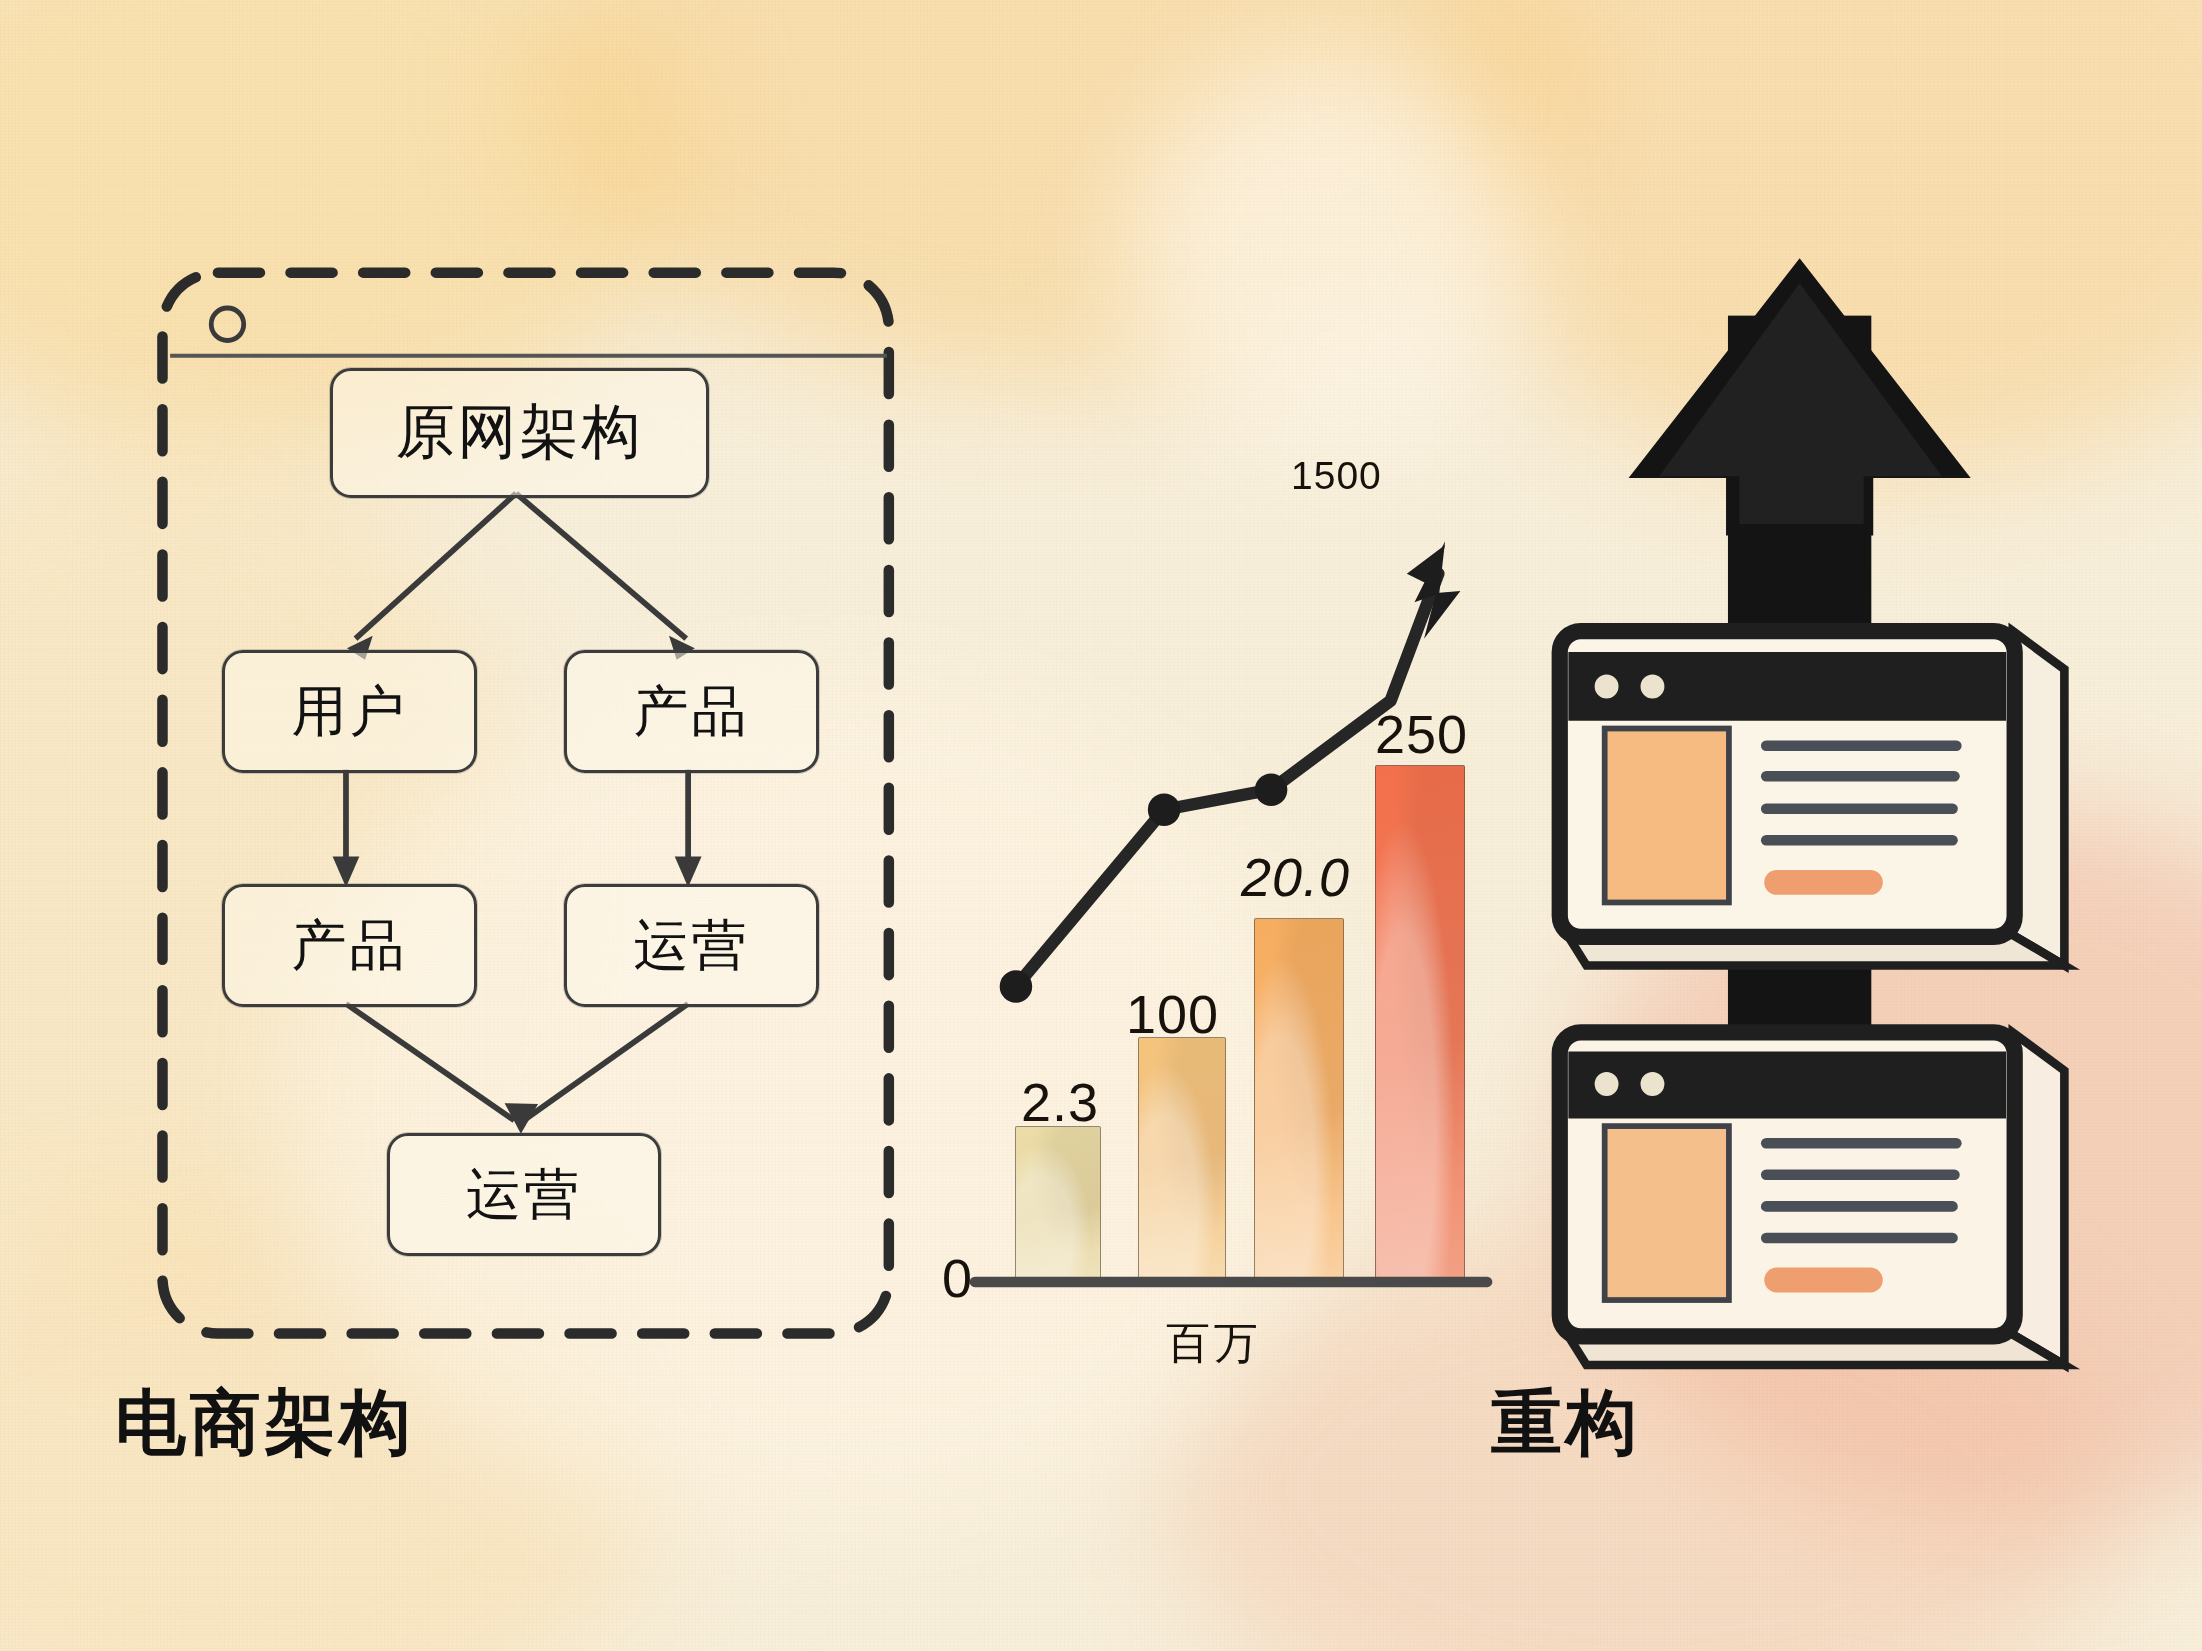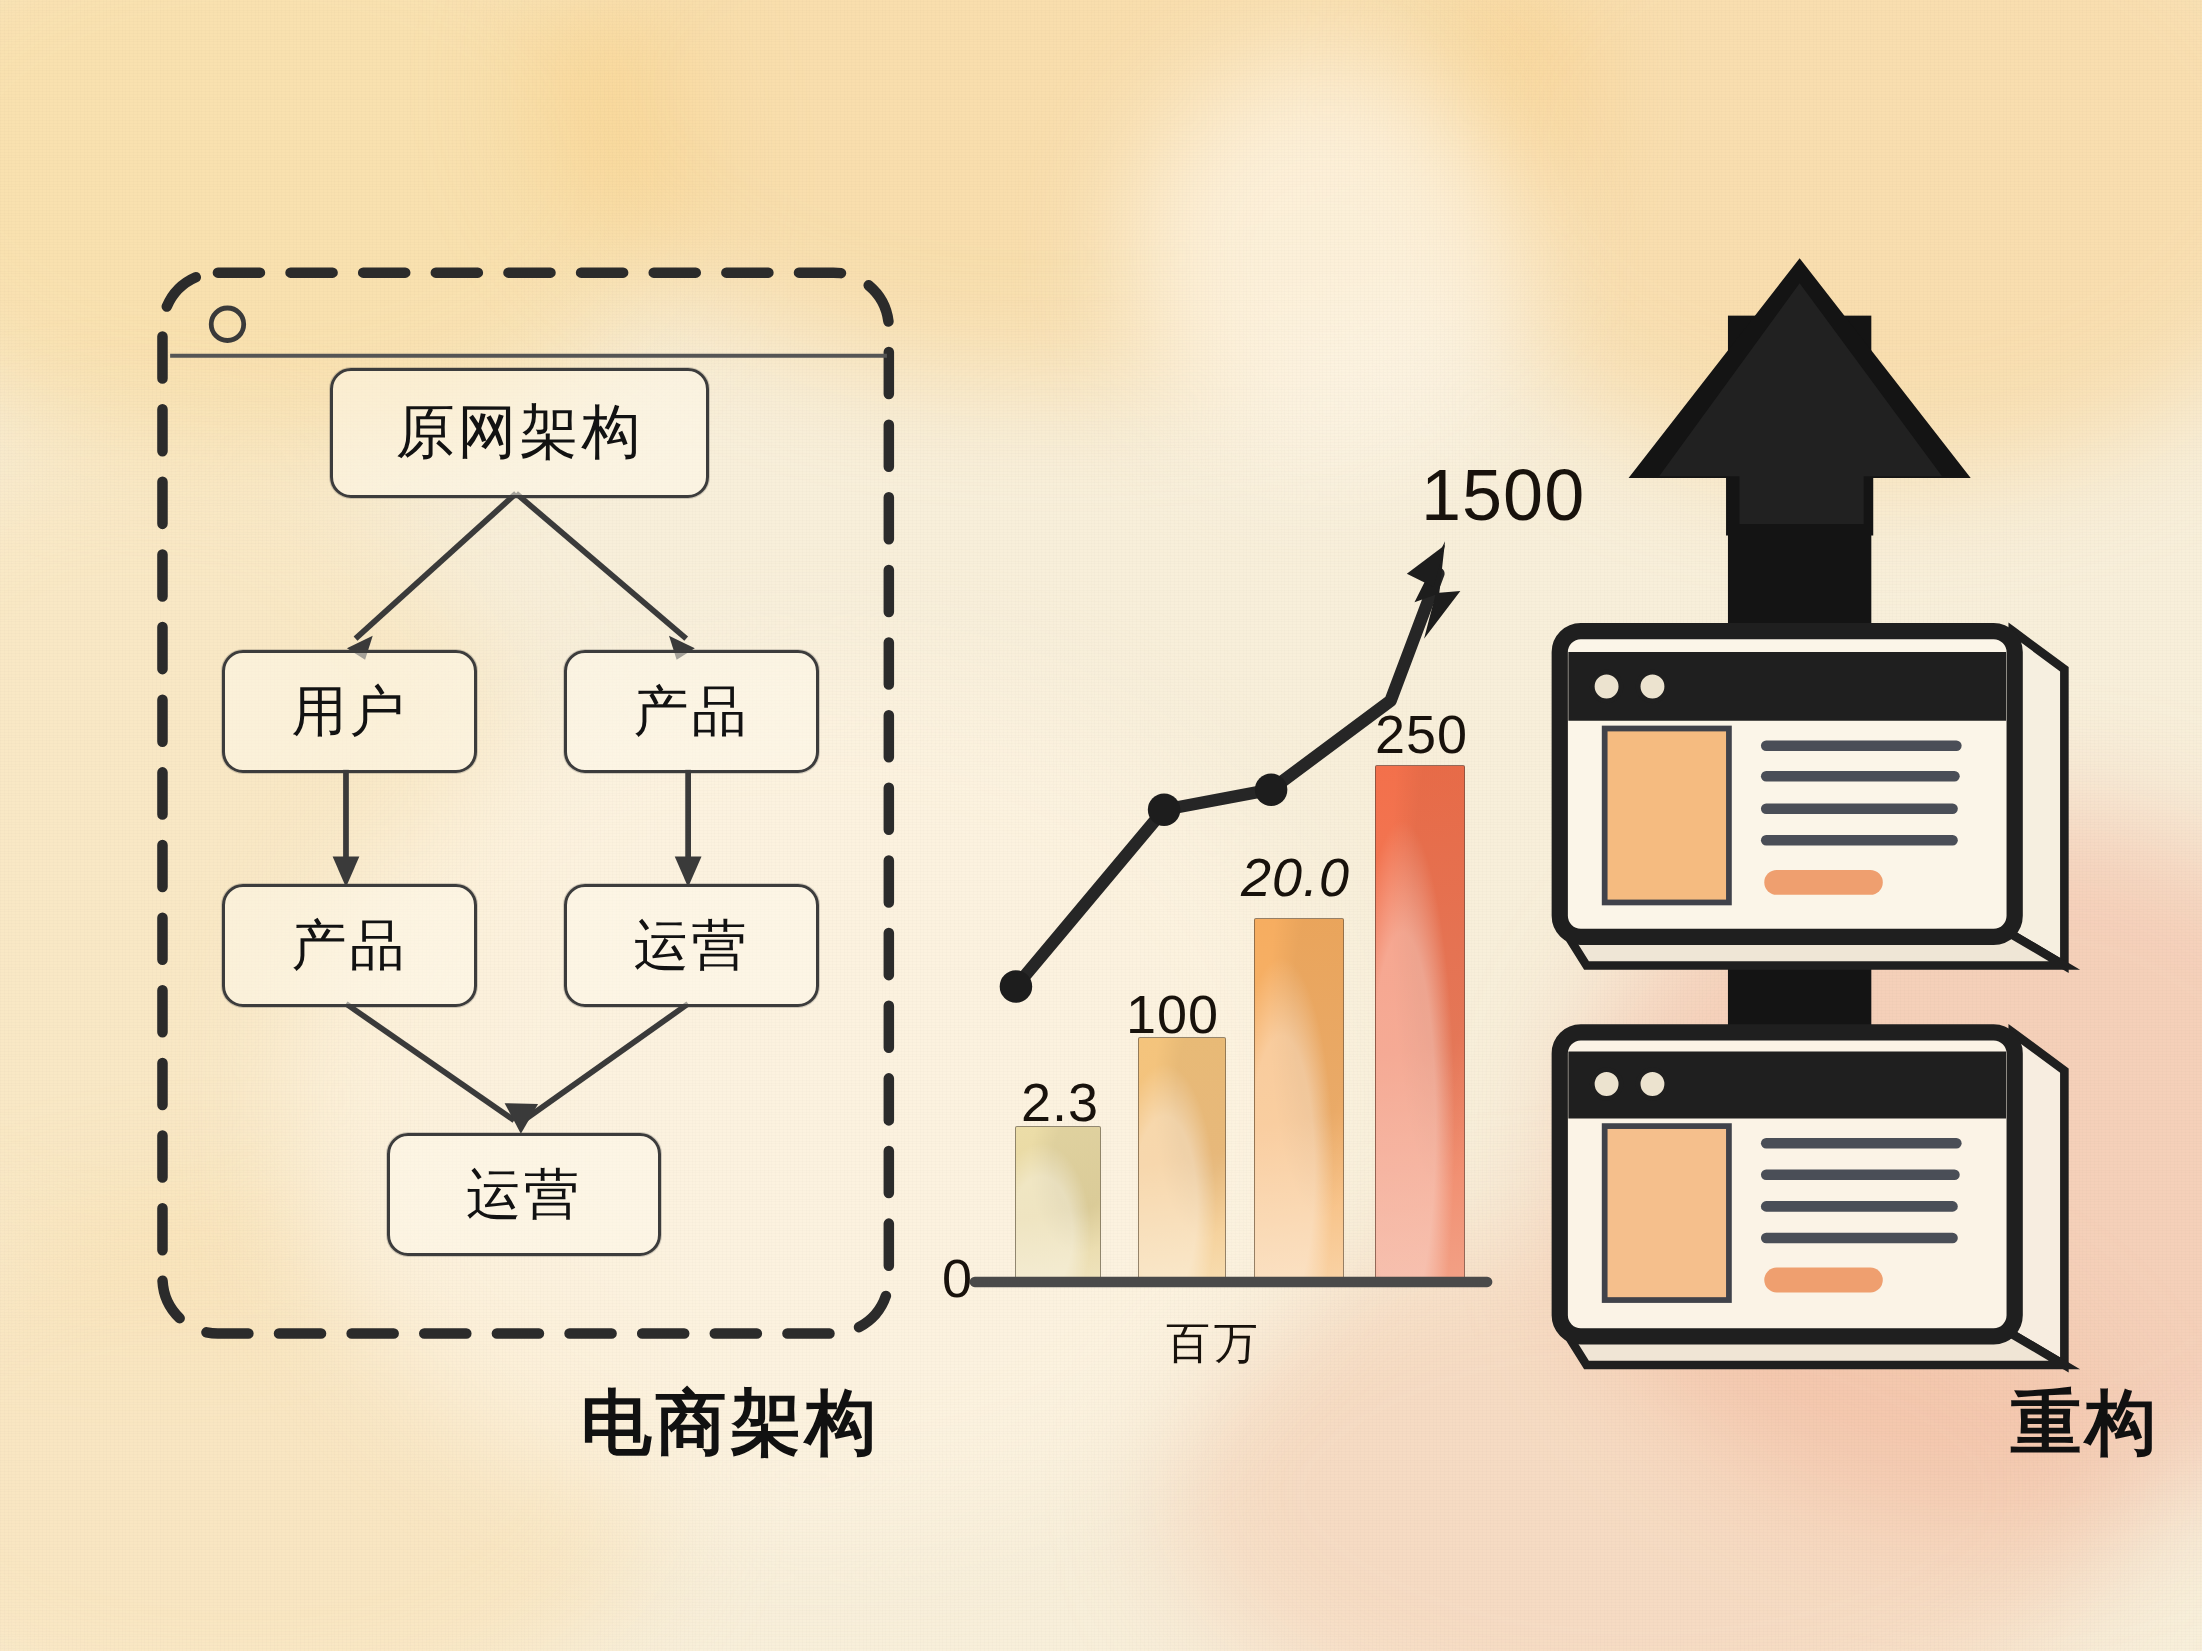--- a/index.html
+++ b/index.html
@@ -47,21 +47,21 @@
   .layer { position: absolute; left: 0; top: 0; width: 2202px; height: 1652px; }
 
   
   .caption {
     position: absolute;
     color: #111111;
     font-size: 71px;
     font-weight: 700;
     letter-spacing: 3.8px;
     white-space: nowrap;
-    text-align: right;
+    text-align: left;
   }
   #caption-left  { left: 115px;  top: 1376px; width: 765px; }
   #caption-right { left: 1491px; top: 1376px; width: 669px; }
 
   
   .flow-box {
     position: absolute;
     display: flex;
     align-items: center;
     justify-content: center;
@@ -87,21 +87,21 @@
     color: #18120c;
     font-size: 54px;
     letter-spacing: 1px;
     white-space: nowrap;
   }
   #lbl-axis-zero  { left: 942px;  top: 1247px; font-size: 54px; }
   #lbl-bar-0      { left: 1021px; top: 1071px; }
   #lbl-bar-1      { left: 1126px; top: 965px; margin-top: 18px; }
   #lbl-bar-2      { left: 1241px; top: 846px; font-style: italic; }
   #lbl-bar-3      { left: 1367px; top: 703px; margin-left: 8px; }
-  #lbl-line-top   { left: 1421px; top: 454px;  font-size: 72px; }
+  #lbl-line-top   { left: 1291px; top: 454px;  font-size: 39px; }
   #lbl-xaxis      { left: 1166px; top: 1314px; font-size: 44px; font-weight: 400; letter-spacing: 3.8px;}
 
   
   .bar {
     position: absolute;
     border: 1.9px solid rgba(70,62,55,.55);
     border-radius: 1.9px;
   }
   .bar::after {
     content: "";

